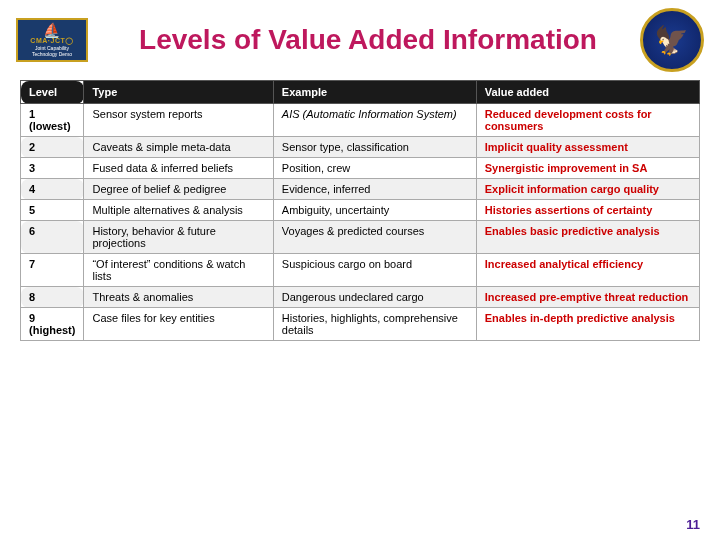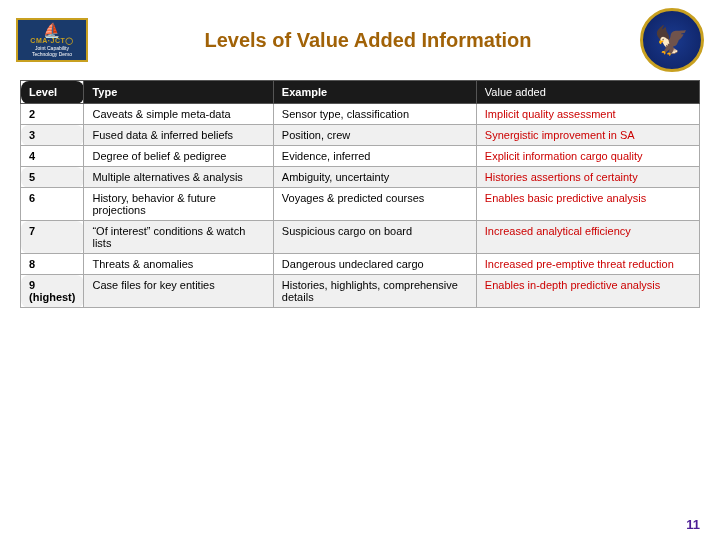--- a/index.html
+++ b/index.html
@@ -49,23 +49,23 @@
     .logo-left-inner .logo-subtext {
       color: white;
       font-size: 5px;
       text-align: center;
     }
     .page-title-container {
       flex: 1;
       text-align: center;
     }
     .page-title {
-      font-size: 20px;
-      font-weight: bold;
-      color: #a16207;
+      font-size: 28px;
+      font-weight: bold;
+      color: #be185d;
     }
     .logo-right {
       width: 64px;
       height: 64px;
       border-radius: 50%;
       background: radial-gradient(circle, #1a3a8f 0%, #0d2060 100%);
       border: 3px solid #c8a020;
       display: flex;
       align-items: center;
       justify-content: center;
@@ -116,21 +116,21 @@
     }
     .col-type {
       width: 28%;
     }
     .col-example {
       width: 30%;
     }
     .col-value {
       width: 33%;
       color: #cc0000;
-      font-weight: normal;
+      font-weight: bold;
     }
     .italic {
       font-style: italic;
     }
     .page-number {
       position: absolute;
       bottom: 8px;
       right: 20px;
       font-size: 13px;
       color: #4c1d95;
@@ -160,20 +160,26 @@
   <table>
     <thead>
       <tr>
         <th class="col-level">Level</th>
         <th class="col-type">Type</th>
         <th class="col-example">Example</th>
         <th class="col-value" style="color:white;">Value added</th>
       </tr>
     </thead>
     <tbody id="table-body">
+    <tr>
+          <td class="col-level" style="white-space: pre-line;">1 (lowest)</td>
+          <td class="col-type">Sensor system reports</td>
+          <td class="col-example"><span class="italic">AIS (Automatic Information System)</span></td>
+          <td class="col-value">Reduced development costs for consumers</td>
+        </tr>
         <tr>
           <td class="col-level" style="white-space: pre-line;">2</td>
           <td class="col-type">Caveats &amp; simple meta-data</td>
           <td class="col-example">Sensor type, classification</td>
           <td class="col-value">Implicit quality assessment</td>
         </tr>
         <tr>
           <td class="col-level" style="white-space: pre-line;">3</td>
           <td class="col-type">Fused data &amp; inferred beliefs</td>
           <td class="col-example">Position, crew</td>

